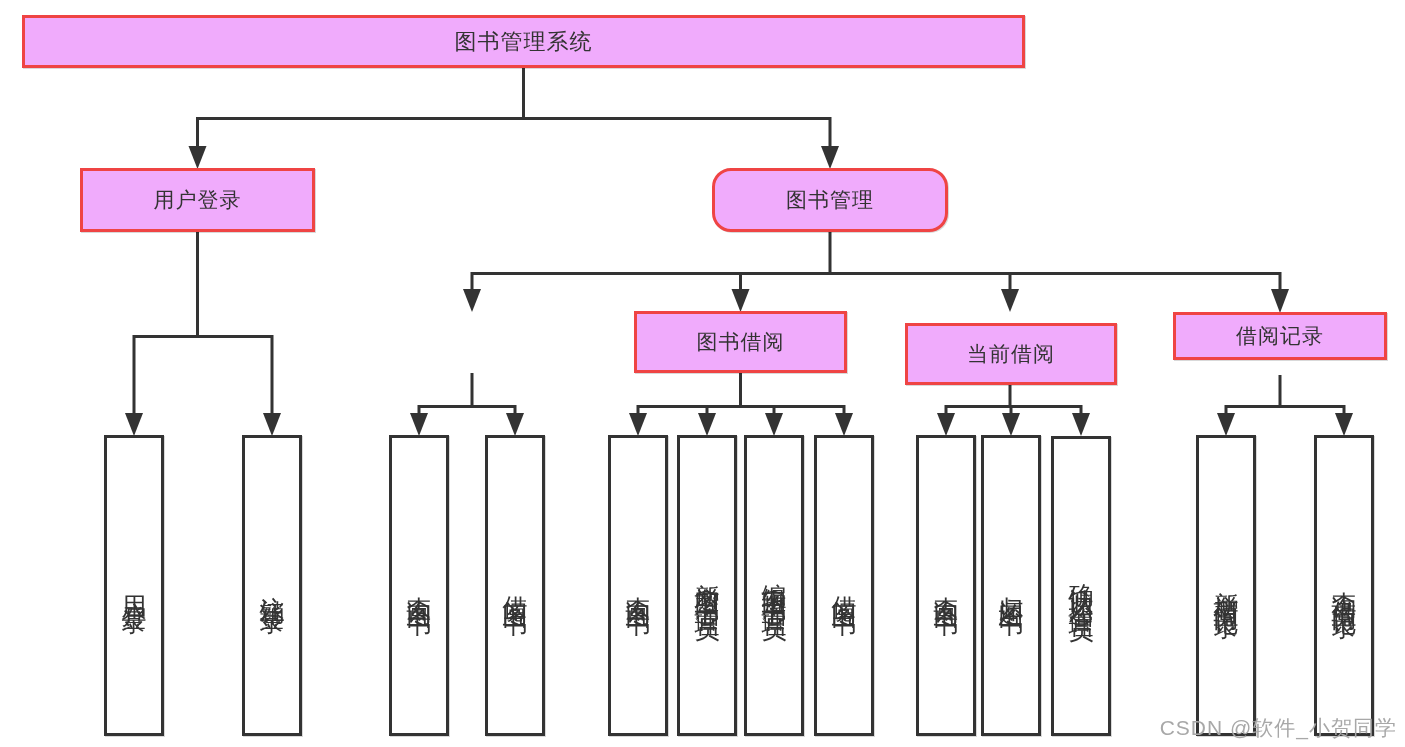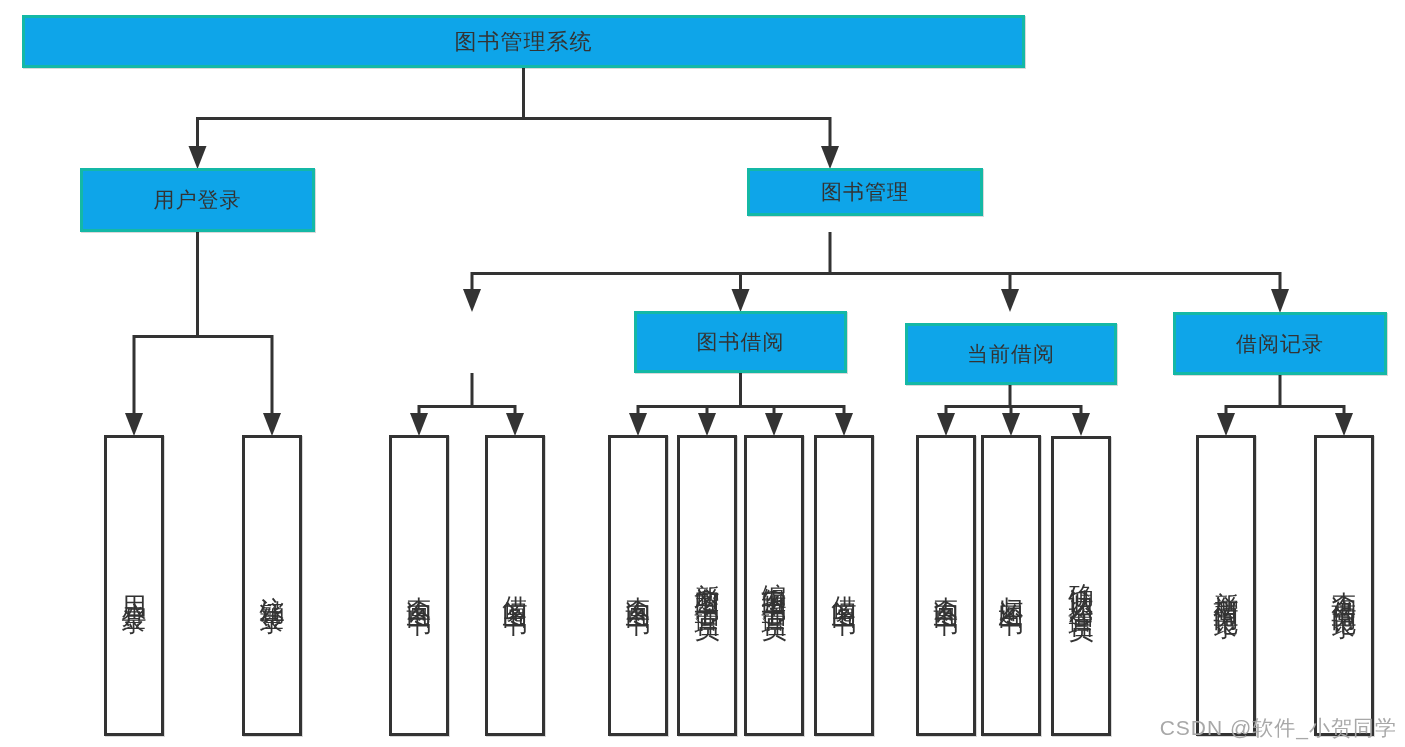--- a/index.html
+++ b/index.html
@@ -12,22 +12,22 @@
     overflow: hidden;
   }
   svg.connectors {
     position: absolute;
     left: 0; top: 0;
     width: 1405px; height: 747px;
   }
   .hbox {
     position: absolute;
     box-sizing: border-box;
-    border: 3px solid #14b8a6;
-    background: #0ea5e9;
+    border: 3px solid #ef4444;
+    background: #f0abfc;
     display: flex;
     align-items: center;
     justify-content: center;
     font-size: 21px;
     letter-spacing: 1px;
     color: #333333;
     box-shadow: 1px 1px 0 rgba(0,0,0,0.15);
     font-family: Liberation Mono, monospace;
   }
   .hbox.root { font-size: 22px; }
@@ -115,25 +115,25 @@
       <path d="M1002 413 L1020 413 L1011 436 Z"></path>
       <path d="M1072 413 L1090 413 L1081 436 Z"></path>
       <path d="M1217 413 L1235 413 L1226 436 Z"></path>
       <path d="M1335 413 L1353 413 L1344 436 Z"></path>
     </g>
   </svg>
 
   <div class="hbox root" style="left:22px; top:15px; width:1003px; height:53px;">图书管理系统</div>
 
   <div class="hbox" style="left:80px; top:168px; width:235px; height:64px;">用户登录</div>
-  <div class="hbox" style="left:747px; top:168px; width:236px; height:48px;">图书管理</div>
+  <div class="hbox" style="left:712px; top:168px; width:236px; height:64px;border-radius:19px;">图书管理</div>
 
   <div class="hbox" style="left:634px; top:311px; width:213px; height:62px;">图书借阅</div>
   <div class="hbox" style="left:905px; top:311px; width:212px; height:62px;margin-top:12px;">当前借阅</div>
-  <div class="hbox" style="left:1173px; top:312px; width:214px; height:63px;">借阅记录</div>
+  <div class="hbox" style="left:1173px; top:312px; width:214px; height:48px;">借阅记录</div>
 
   <div class="vbox" style="left:104px; top:435px; width:60px; height:301px;">用户登录</div>
   <div class="vbox" style="left:242px; top:435px; width:60px; height:301px;">注销登录</div>
 
   <div class="vbox" style="left:389px; top:435px; width:60px; height:301px;">查询图书</div>
   <div class="vbox" style="left:485px; top:435px; width:60px; height:301px;">借阅图书</div>
 
   <div class="vbox" style="left:608px; top:435px; width:60px; height:301px;">查询图书</div>
   <div class="vbox" style="left:677px; top:435px; width:60px; height:301px;">新增图书（管理员）</div>
   <div class="vbox" style="left:744px; top:435px; width:60px; height:301px;">编辑图书（管理员）</div>

